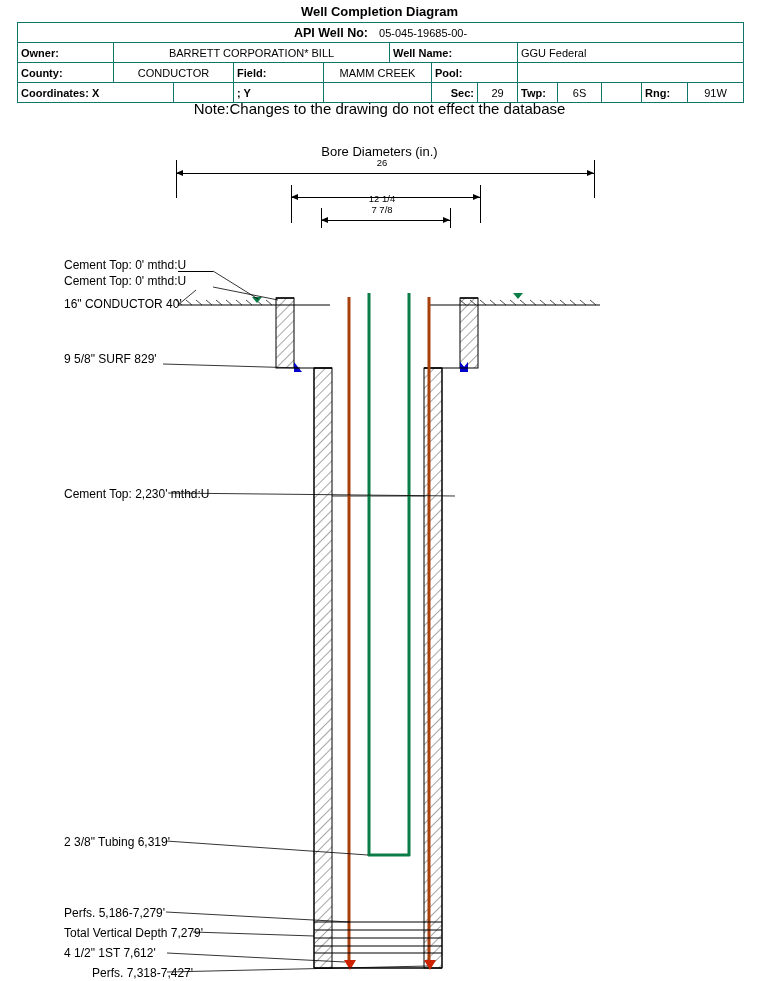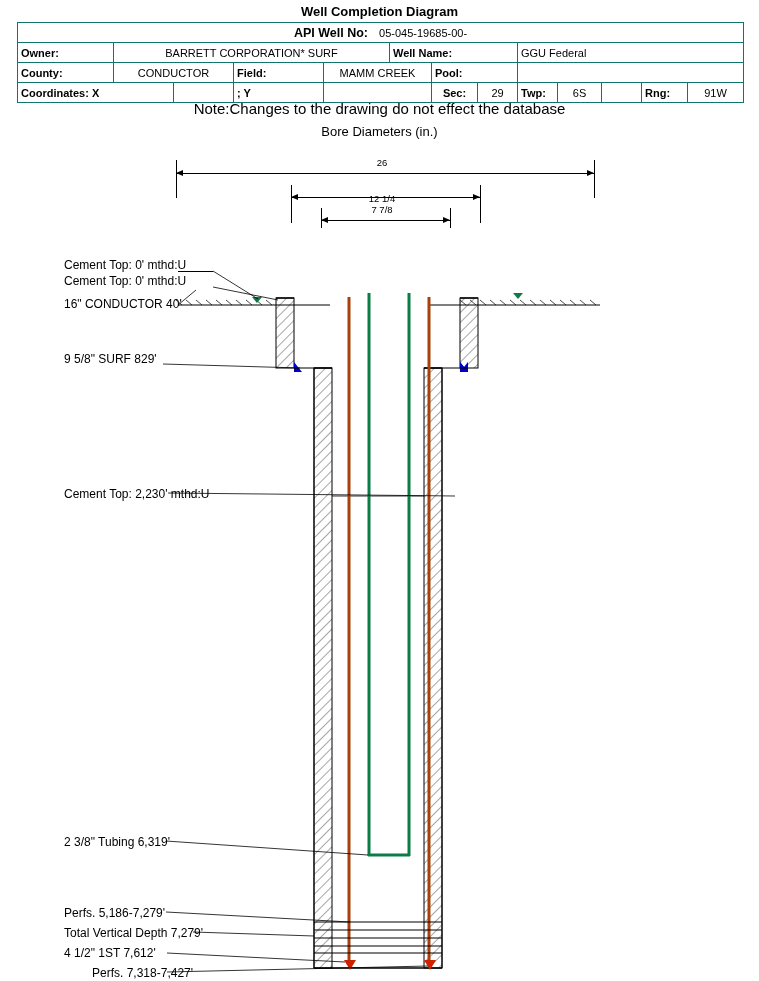--- a/index.html
+++ b/index.html
@@ -64,21 +64,21 @@
     top: 100px;
     left: 0;
     width: 759px;
     text-align: center;
     font-size: 15px;
   }
 
   
   .bore-title {
     position: absolute;
-    top: 124px;
+    top: 144px;
     left: 0;
     width: 759px;
     text-align: center;
     font-size: 13px;
   }
   .dim {
     position: absolute;
     font-size: 9.5px;
     text-align: center;
   }
@@ -139,38 +139,38 @@
     </colgroup>
     <tbody>
         <tr>
       <td colspan="13" class="ctr">
         <span class="lbl">API Well No:</span>
         <span class="val" style="padding-left:8px">05-045-19685-00-</span>
       </td>
     </tr>
     <tr>
       <td class="lbl">Owner:</td>
-      <td colspan="4" class="val ctr">BARRETT CORPORATION* SURF</td>
+      <td colspan="4" class="val ctr">BARRETT CORPORATION* BILL</td>
       <td colspan="3" class="lbl">Well Name:</td>
       <td colspan="5" class="val">GGU Federal</td>
     </tr>
     <tr>
       <td class="lbl">County:</td>
       <td colspan="2" class="val ctr">CONDUCTOR</td>
       <td class="lbl">Field:</td>
       <td colspan="2" class="val ctr">MAMM CREEK</td>
       <td colspan="2" class="lbl">Pool:</td>
       <td colspan="5" class="val"></td>
     </tr>
     <tr>
       <td colspan="2" class="lbl">Coordinates: X</td>
       <td class="val"></td>
       <td class="lbl">; Y</td>
       <td colspan="2" class="val"></td>
-      <td class="lbl" style="text-align:center">Sec:</td>
+      <td class="lbl" style="text-align:right">Sec:</td>
       <td class="val ctr">29</td>
       <td class="lbl">Twp:</td>
       <td class="val ctr">6S</td>
       <td></td>
       <td class="lbl">Rng:</td>
       <td class="val ctr">91W</td>
     </tr>
   </tbody>
     </table>
 

